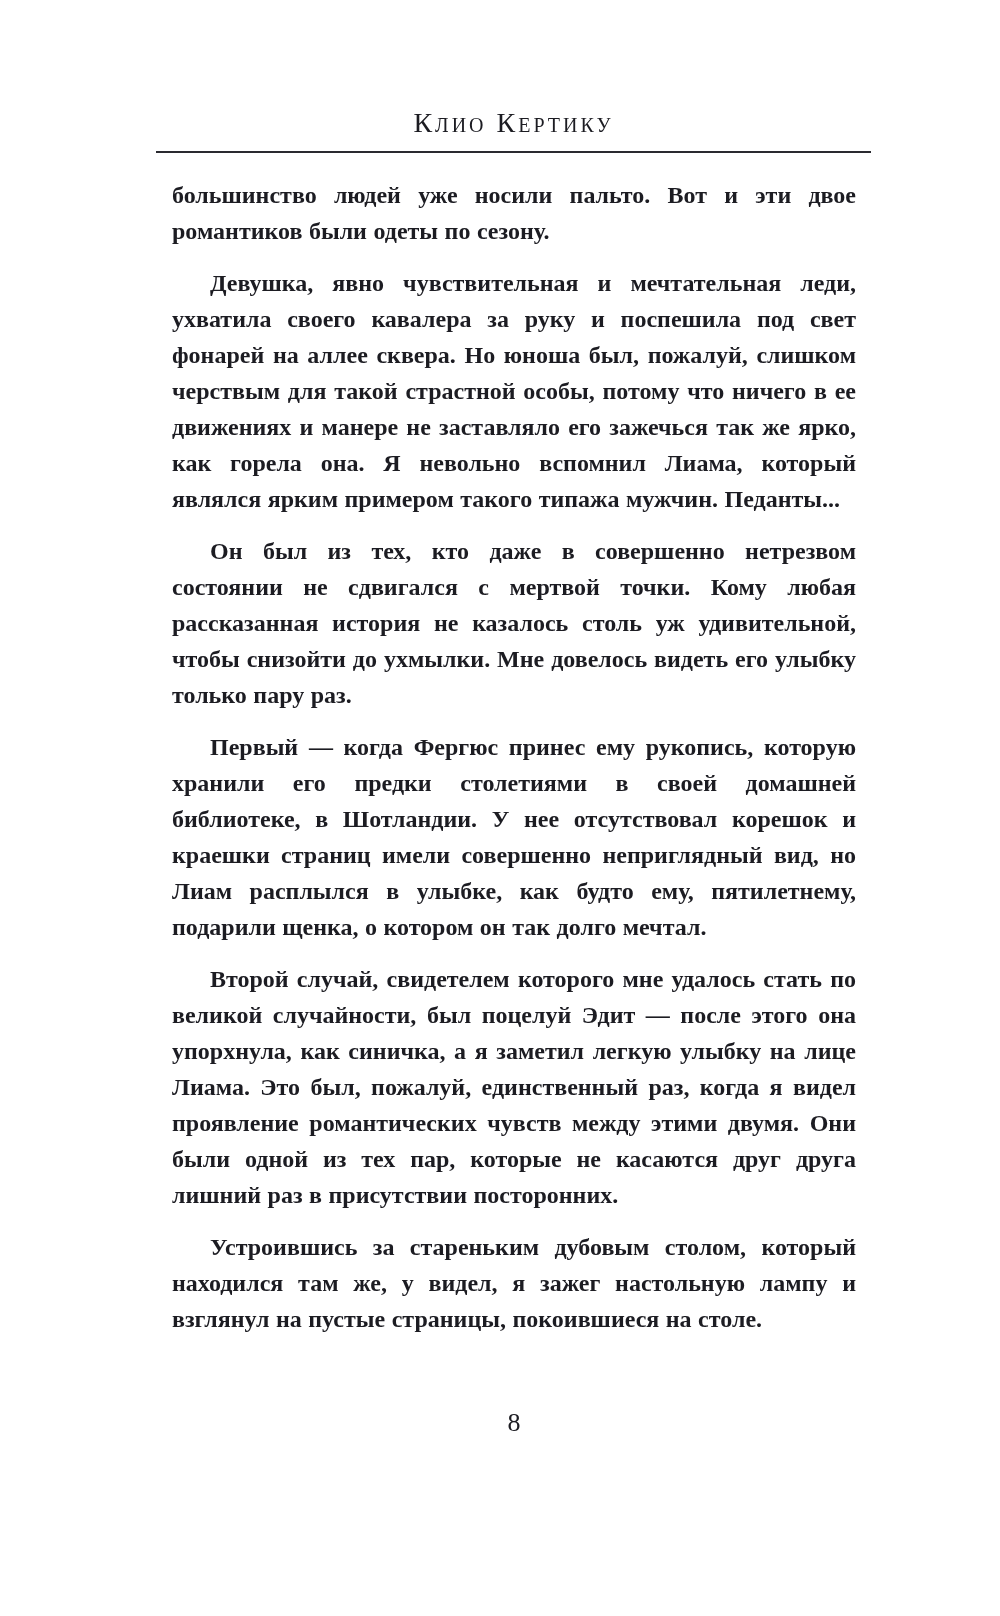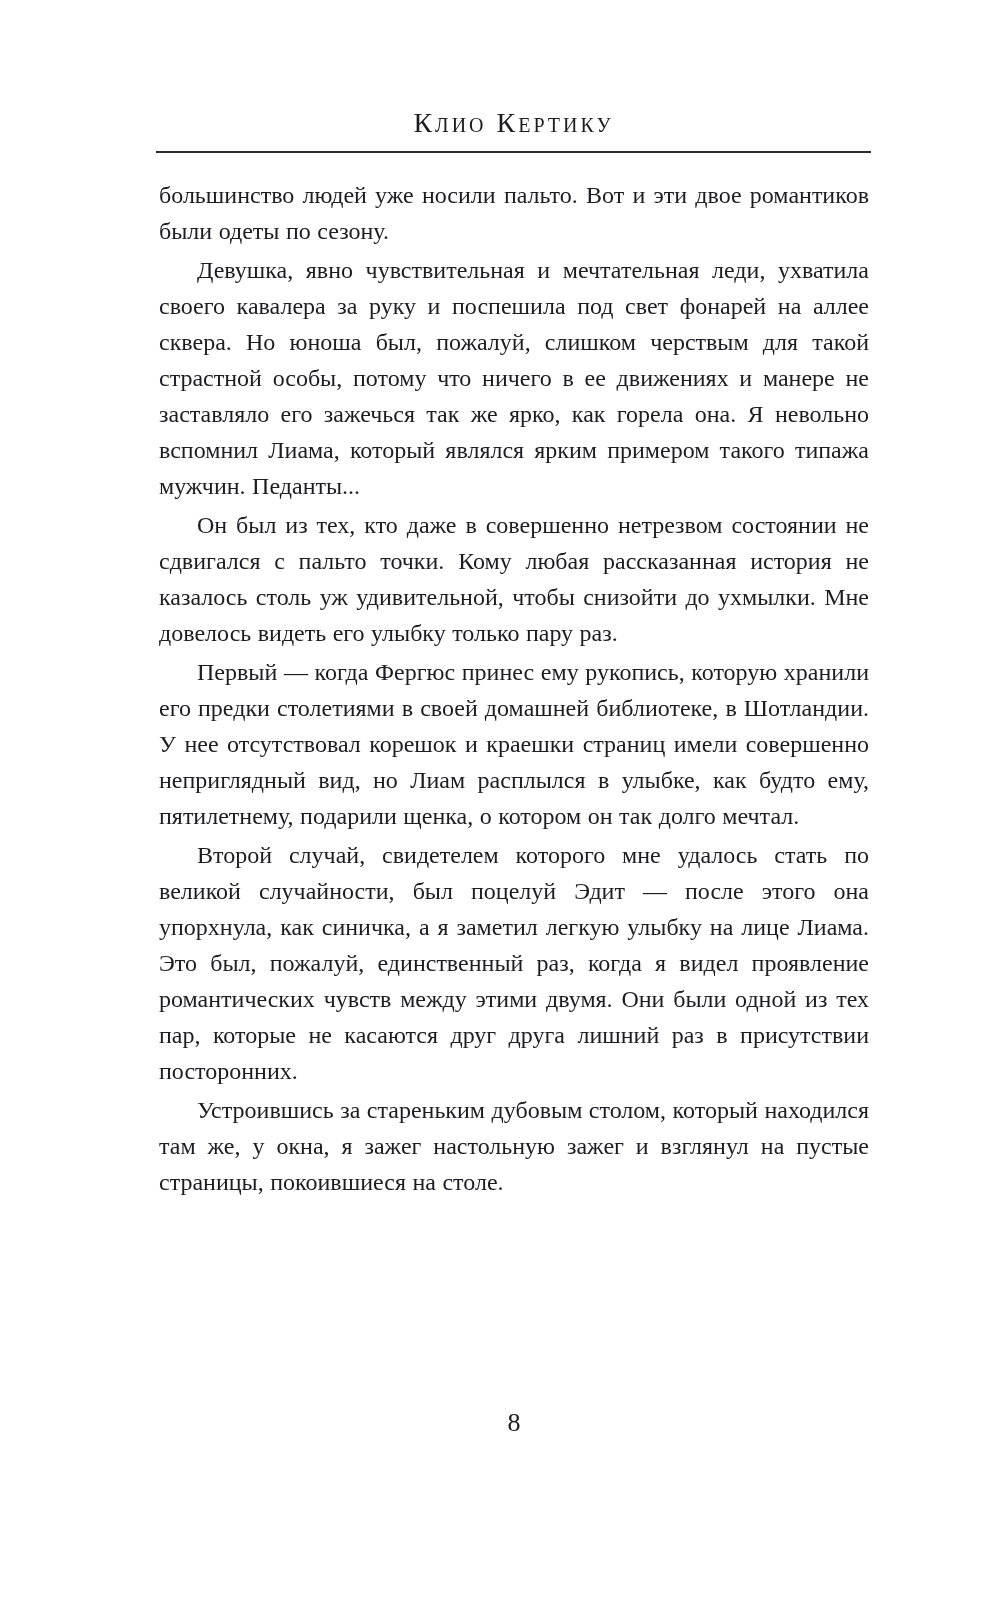--- a/index.html
+++ b/index.html
@@ -41,22 +41,23 @@
     margin: 24px 0 0 156px;
     width: 716px;
     font-size: 24px;
     line-height: 36px;
     text-align: justify;
     hyphens: auto;
     -webkit-hyphens: auto;
     word-spacing: 0.5px;
   }
   .body-text p.para {
-    margin: 3px;
+    margin: 16px;
     padding: 0;
+    font-weight: bold;
   }
   .body-text p.para.indent {
     text-indent: 38px;
   }
   .page-footer {
     position: absolute;
     left: 156px;
     width: 716px;
     top: 1408px;
     text-align: center;
@@ -73,23 +74,23 @@
 <div class="page">
 
   <header class="running-head-wrap">
     <div class="running-head">Клио Кертику</div>
     <div class="head-rule"></div>
   </header>
 
   <main class="body-text" id="body-text">
       <p class="para" lang="ru">большинство людей уже носили пальто. Вот и эти двое романтиков были одеты по сезону.</p>
       <p class="para indent" lang="ru">Девушка, явно чувствительная и мечтательная леди, ухватила своего кавалера за руку и поспешила под свет фонарей на аллее сквера. Но юноша был, пожалуй, слишком черствым для такой страстной особы, потому что ничего в ее движениях и манере не заставляло его зажечься так же ярко, как горела она. Я невольно вспомнил Лиама, который являлся ярким примером такого типажа мужчин. Педанты...</p>
-      <p class="para indent" lang="ru">Он был из тех, кто даже в совершенно нетрезвом состоянии не сдвигался с пальто точки. Кому любая рассказанная история не казалось столь уж удивительной, чтобы снизойти до ухмылки. Мне довелось видеть его улыбку только пару раз.</p>
+      <p class="para indent" lang="ru">Он был из тех, кто даже в совершенно нетрезвом состоянии не сдвигался с мертвой точки. Кому любая рассказанная история не казалось столь уж удивительной, чтобы снизойти до ухмылки. Мне довелось видеть его улыбку только пару раз.</p>
       <p class="para indent" lang="ru">Первый — когда Фергюс принес ему рукопись, которую хранили его предки столетиями в своей домашней библиотеке, в Шотландии. У нее отсутствовал корешок и краешки страниц имели совершенно неприглядный вид, но Лиам расплылся в улыбке, как будто ему, пятилетнему, подарили щенка, о котором он так долго мечтал.</p>
       <p class="para indent" lang="ru">Второй случай, свидетелем которого мне удалось стать по великой случайности, был поцелуй Эдит — после этого она упорхнула, как синичка, а я заметил легкую улыбку на лице Лиама. Это был, пожалуй, единственный раз, когда я видел проявление романтических чувств между этими двумя. Они были одной из тех пар, которые не касаются друг друга лишний раз в присутствии посторонних.</p>
-      <p class="para indent" lang="ru">Устроившись за стареньким дубовым столом, который находился там же, у окна, я зажег настольную зажег и взглянул на пустые страницы, покоившиеся на столе.</p>
+      <p class="para indent" lang="ru">Устроившись за стареньким дубовым столом, который находился там же, у видел, я зажег настольную лампу и взглянул на пустые страницы, покоившиеся на столе.</p>
     </main>
 
   <footer class="page-footer">
     <span class="page-number">8</span>
   </footer>
 
 </div>
 
 </body></html>

